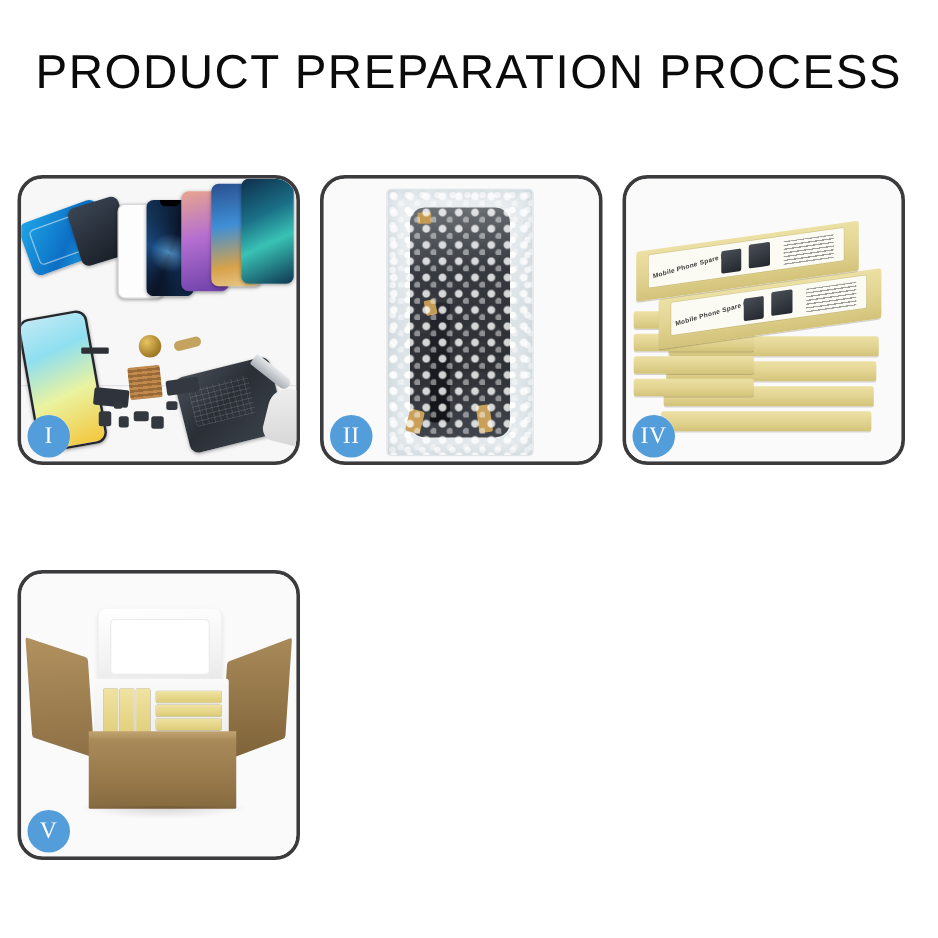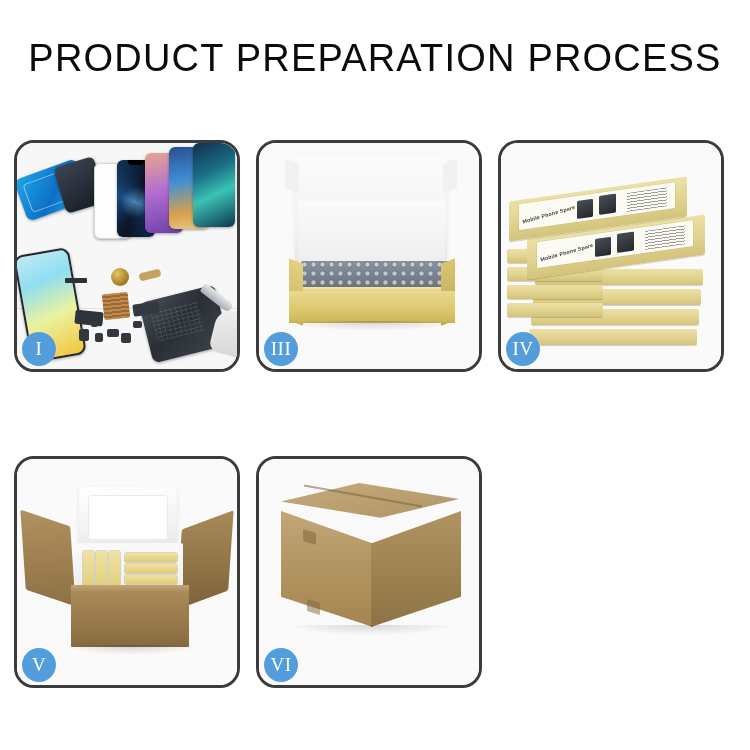--- a/index.html
+++ b/index.html
@@ -473,34 +473,35 @@
         <div class="bit" style="left:116px;top:178px;width:9px;height:7px;"></div>
         <div class="scr" style="left:196px;top:196px;"></div>
         <div class="scr" style="left:206px;top:190px;"></div>
         <div class="scr" style="left:200px;top:204px;"></div>
         <div class="tweezer"></div>
         <div class="hand"></div>
       </div>
       <div class="badge">I</div>
     </div>
 
-
     <div class="panel">
-      <div class="panel-inner p3">
-        <div class="lid"></div>
-        <div class="foam"></div>
-        <div class="bubblepack"></div>
-        <div class="boxrim"></div>
-        <div class="boxleft"></div>
-        <div class="boxright"></div>
-        <div class="boxfront"></div>
-        <div class="shadow"></div>
+      <div class="panel-inner p2">
+        <div class="bag">
+          <div class="inner-part"></div>
+          <div class="flexcable"></div>
+          <div class="tabA"></div>
+          <div class="tabB"></div>
+          <div class="tabC"></div>
+          <div class="tabD"></div>
+          <div class="bubbles-overlay"></div>
+        </div>
       </div>
-      <div class="badge">III</div>
+      <div class="badge">II</div>
     </div>
+
 
     <div class="panel">
       <div class="panel-inner p4">
         <div class="stack">
 
           <div class="bx" style="left:28px;top:186px;width:168px;height:16px;"></div>
           <div class="bx" style="left:30px;top:166px;width:168px;height:16px;"></div>
           <div class="bx" style="left:32px;top:146px;width:168px;height:16px;"></div>
           <div class="bx" style="left:34px;top:126px;width:168px;height:16px;"></div>
           <div class="bx" style="left:6px;top:160px;width:96px;height:14px;"></div>
@@ -543,27 +544,15 @@
         <div class="ybox" style="left:108px;top:105px;width:52px;height:9px;"></div>
         <div class="ybox" style="left:108px;top:116px;width:52px;height:9px;"></div>
         <div class="ybox" style="left:108px;top:127px;width:52px;height:8px;"></div>
         <div class="cartonTop"></div>
         <div class="carton"></div>
         <div class="shadow"></div>
       </div>
       <div class="badge">V</div>
     </div>
 
-    <div class="panel">
-      <div class="panel-inner p6">
-        <div class="top"></div>
-        <div class="topseam"></div>
-        <div class="left"></div>
-        <div class="right"></div>
-        <div class="tape1"></div>
-        <div class="tape2"></div>
-        <div class="shadow"></div>
-      </div>
-      <div class="badge">VI</div>
-    </div>
 
   </div>
 </div>
 
 </body></html>

